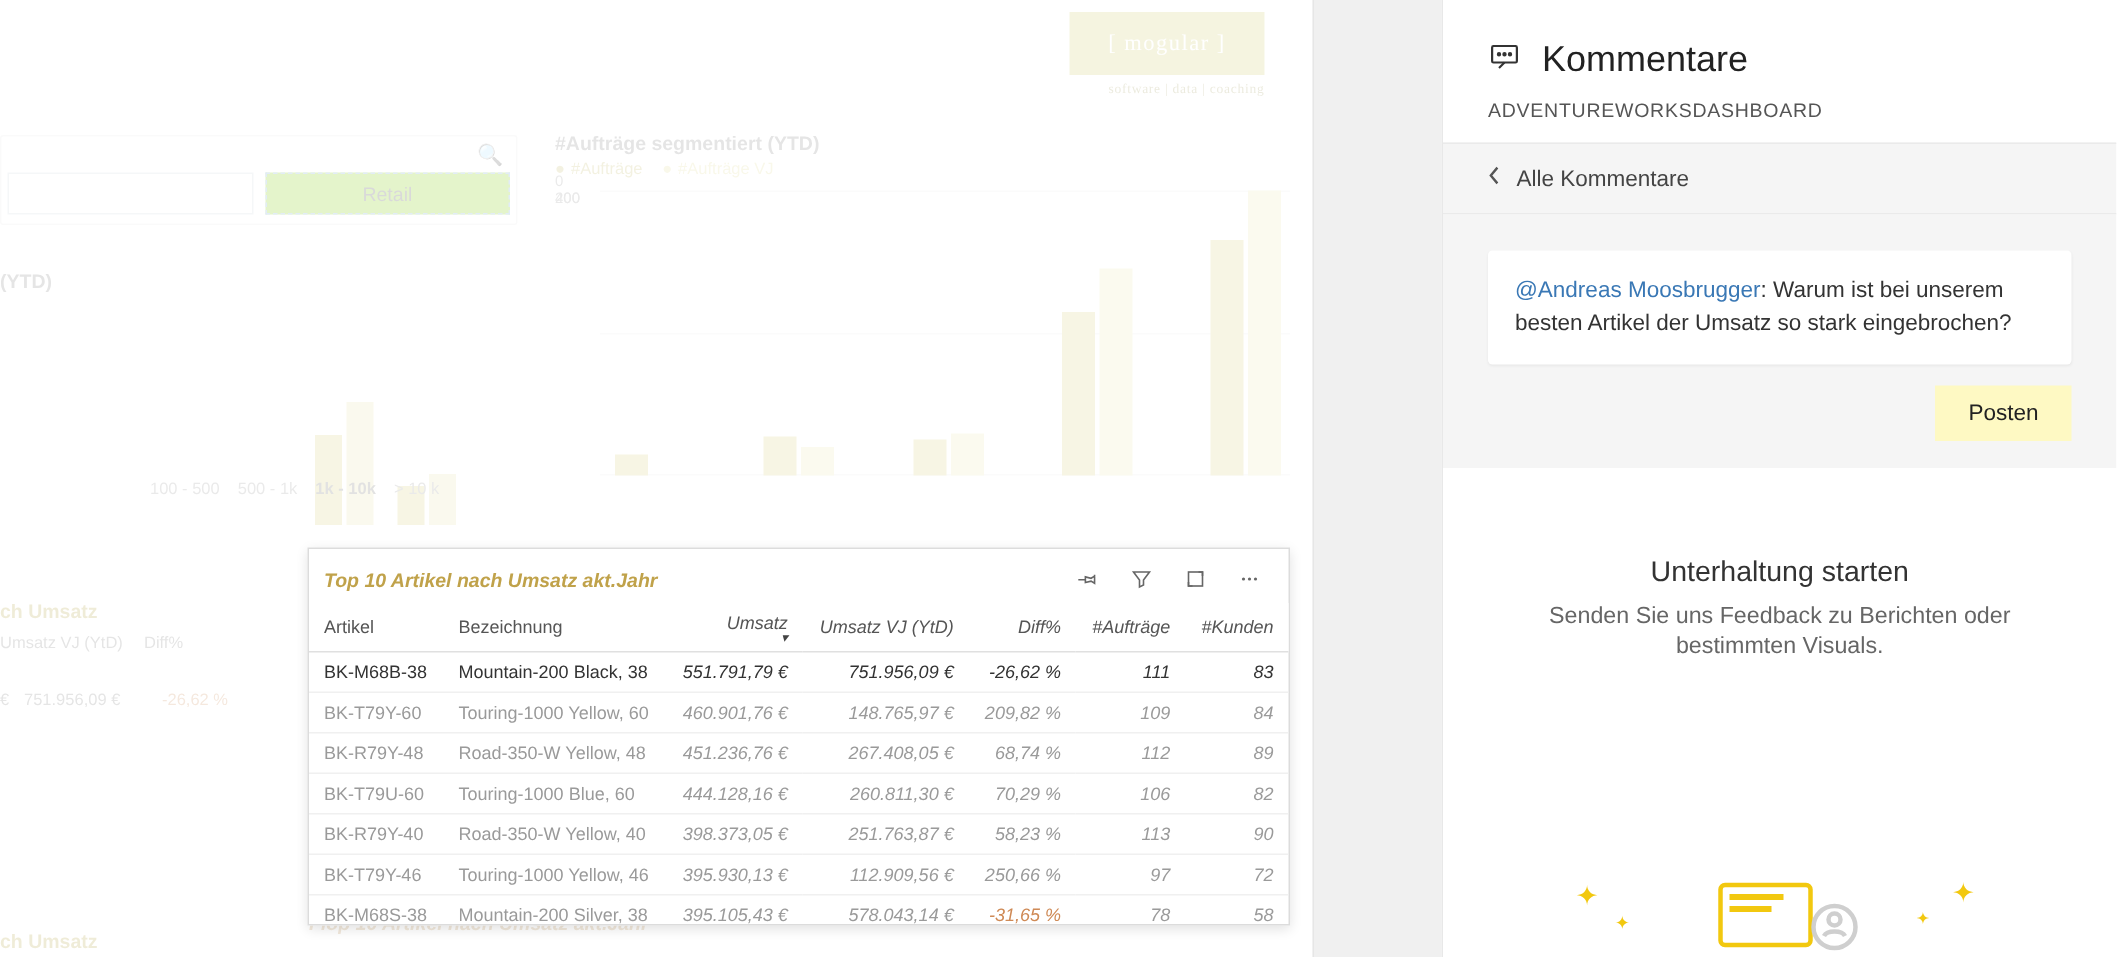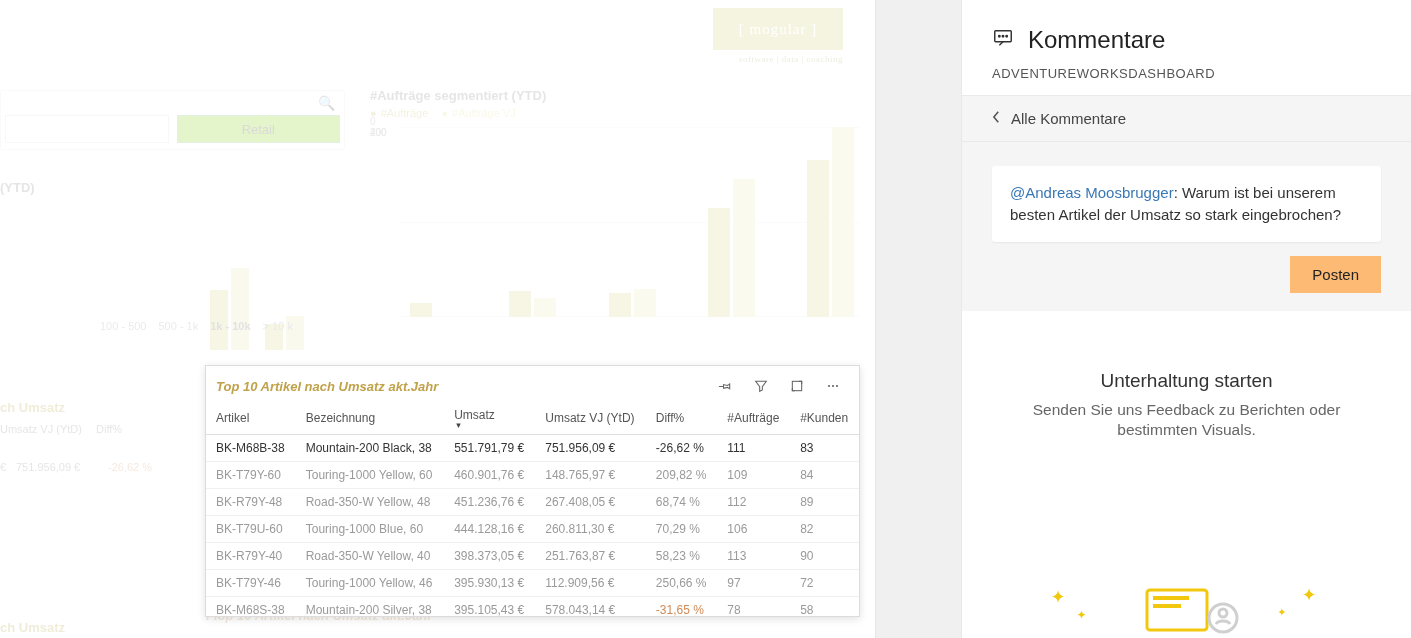--- a/index.html
+++ b/index.html
@@ -50,21 +50,21 @@
 
   
   .focus-visual { position:absolute; top:365px; left:205px; width:655px; height:252px; background:#fff; border:1px solid #dcdcdc; box-shadow:0 2px 8px rgba(0,0,0,0.12); z-index:5; }
   .fv-header { display:flex; align-items:center; justify-content:space-between; padding:6px 8px 2px 10px; }
   .fv-title { font-size:13px; font-weight:600; color:#c0a24a; font-style:italic; }
   .fv-tools { display:flex; gap:0; }
   .fv-tool { width:36px; height:28px; display:flex; align-items:center; justify-content:center; color:#7a7a7a; cursor:pointer; }
   .fv-tool svg { width:16px; height:16px; }
   .tbl { width:100%; border-collapse:collapse; font-size:12px; }
   .tbl th { text-align:left; font-weight:400; color:#555; padding:6px 10px; border-bottom:1px solid #e0e0e0; background:#fff; }
-  .tbl th.num, .tbl td.num { text-align:left; }
+  .tbl th.num, .tbl td.num { text-align:right;font-style:italic; }
   .tbl th .sortmark::after { content:"▾"; display:block; font-size:9px; color:#444; line-height:6px; margin-left:2px; }
   .tbl tbody tr { border-top:1px solid #f0f0f0; }
   .tbl td { padding:6px 10px; color:#9a9a9a; }
   .tbl tbody tr.active td { color:#333; font-weight:500; }
   .tbl td.neg { color:#cf8a56; }
   
   
   .gap-strip { width: 86px; background:#f0f0f0; border-left:1px solid #e6e6e6; }
 
   
@@ -73,21 +73,21 @@
   .cm-title-row { display:flex; align-items:center; gap:14px; }
   .cm-title-row svg { width:22px; height:22px; }
   .cm-title { font-size:24px; font-weight:400; color:#222; }
   .cm-sub { font-size:13px; letter-spacing:0.5px; color:#555; margin-top:12px; font-weight:500; }
   .cm-back { background:#f5f5f5; border-top:1px solid #eaeaea; border-bottom:1px solid #eaeaea; padding:14px 30px; font-size:15px; color:#444; display:flex; align-items:center; gap:10px; cursor:pointer; }
   .cm-back svg { width:9px; height:14px; }
   .cm-thread { background:#f5f5f5; flex:0 0 auto; padding:24px 30px 18px 30px; }
   .cm-bubble { background:#fff; border-radius:3px; padding:16px 18px; font-size:15px; color:#333; line-height:1.45; box-shadow:0 1px 2px rgba(0,0,0,0.06); }
   .cm-mention { color:#3a78b5; cursor:pointer; }
   .cm-post-row { display:flex; justify-content:flex-end; margin-top:14px; }
-  .cm-post { background:#fdba74; color:#222; font-size:15px; font-weight:500; border:none; padding:10px 22px; cursor:pointer; }
+  .cm-post { background:#fef9c3; color:#222; font-size:15px; font-weight:500; border:none; padding:10px 22px; cursor:pointer; }
   .cm-start { background:#fff; flex:1; padding:40px 30px 0 30px; text-align:center; position:relative; }
   .cm-start-title { font-size:19px; color:#333; font-weight:400;margin-top:19px; }
   .cm-start-sub { font-size:15.5px; color:#666; margin-top:8px; line-height:1.35; }
   .cm-illus { position:absolute; bottom:0; left:50%; transform:translateX(-50%); width:300px; height:60px; overflow:hidden; }
   .spark { position:absolute; color:#f2c80f; font-size:18px; }
 </style>
 </head>
 <body>
 
 <div class="root">

